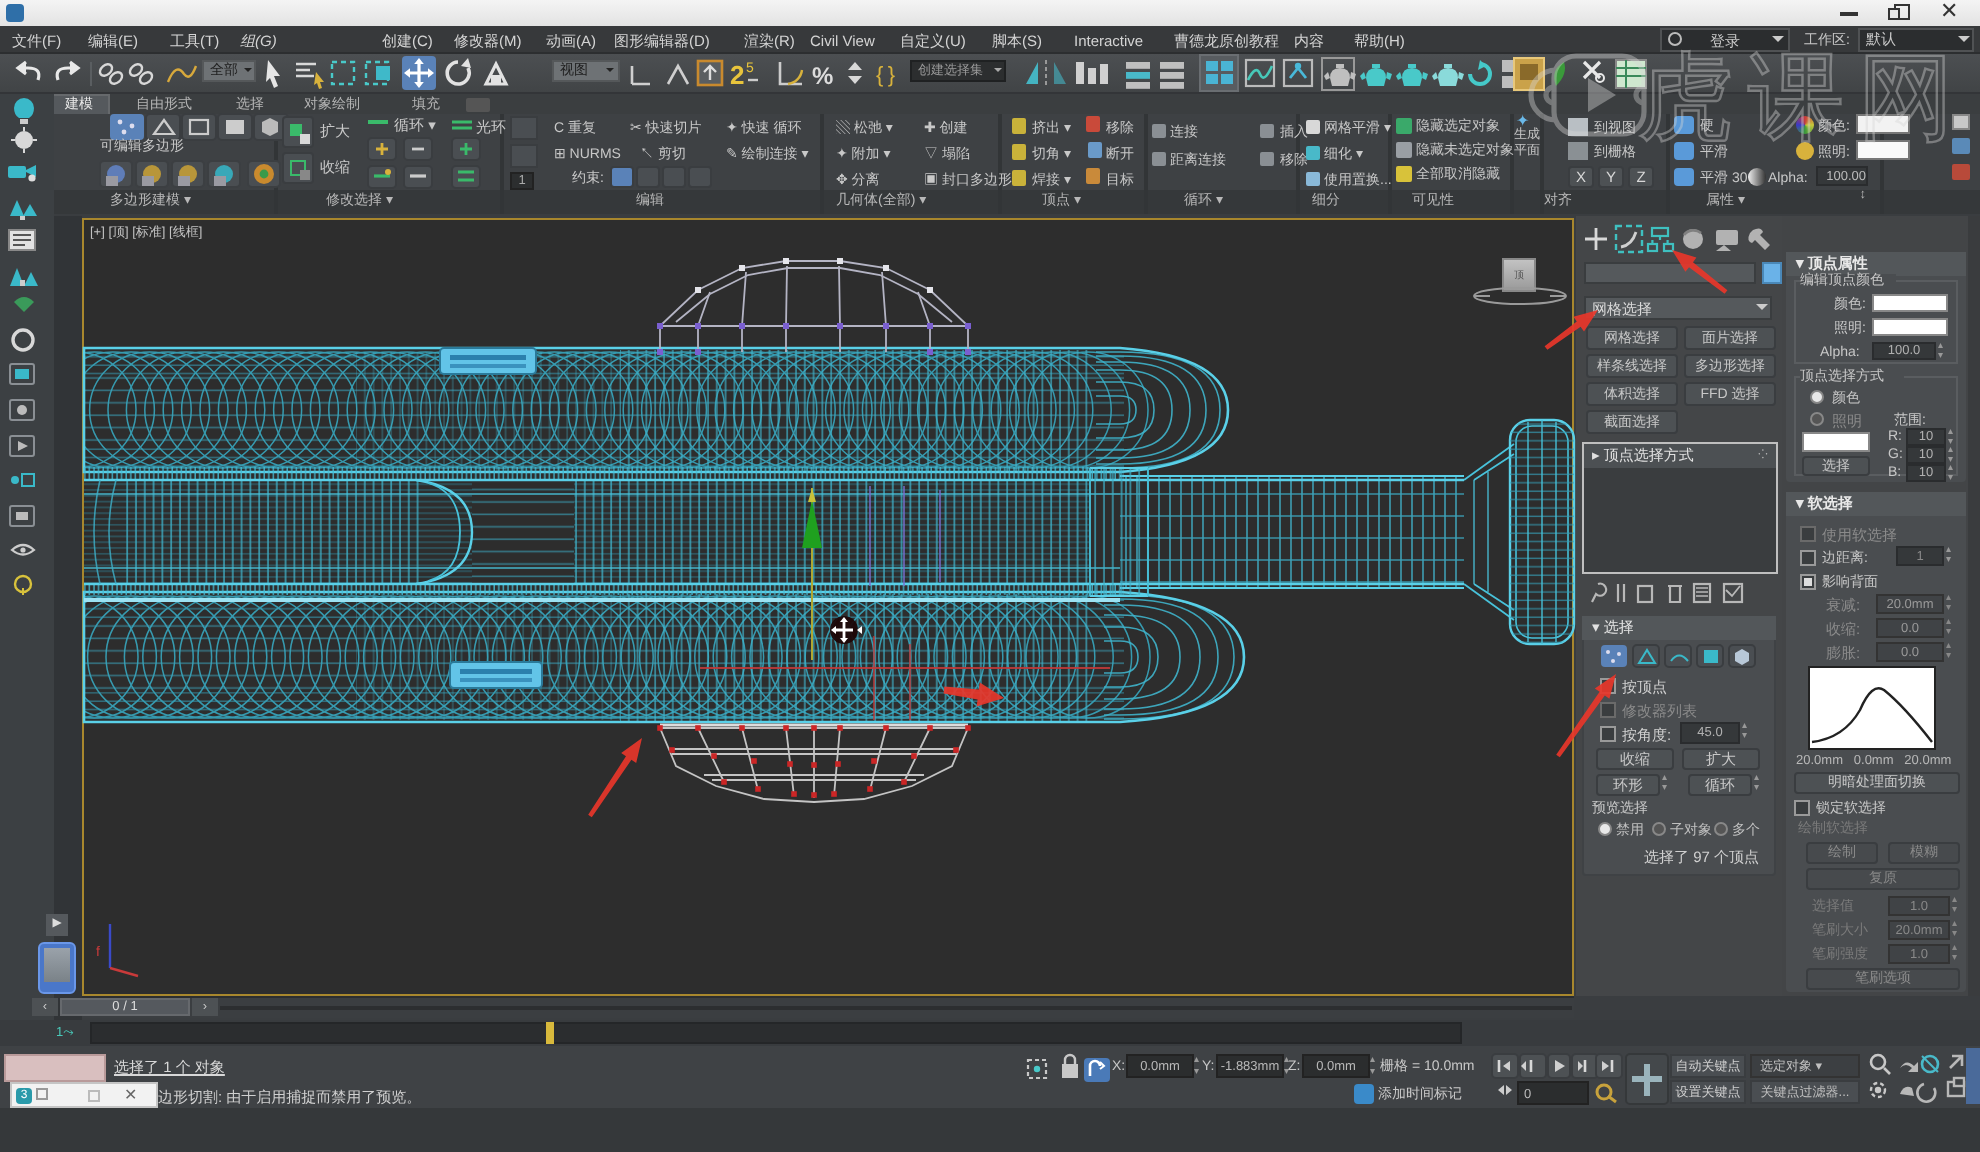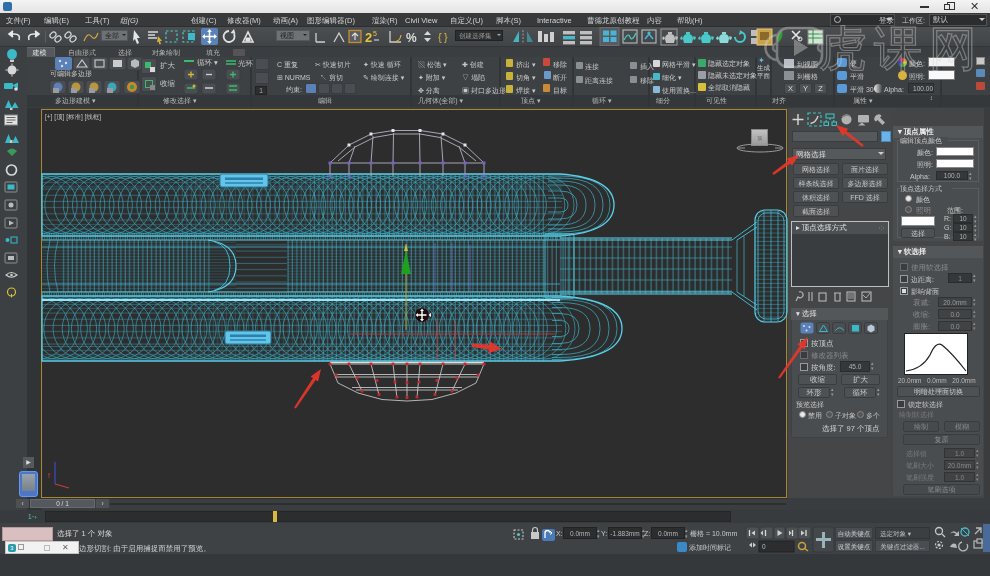--- a/index.html
+++ b/index.html
@@ -28,21 +28,21 @@
 <div style="left:372px;top:16px;height:9px;color:#d4d4d4;font-size:7.5px;line-height:9px;">渲染(R)</div>
 <div style="left:405px;top:16px;height:9px;color:#d4d4d4;font-size:7.5px;line-height:9px;">Civil View</div>
 <div style="left:450px;top:16px;height:9px;color:#d4d4d4;font-size:7.5px;line-height:9px;">自定义(U)</div>
 <div style="left:496px;top:16px;height:9px;color:#d4d4d4;font-size:7.5px;line-height:9px;">脚本(S)</div>
 <div style="left:537px;top:16px;height:9px;color:#d4d4d4;font-size:7.5px;line-height:9px;">Interactive</div>
 <div style="left:587px;top:16px;height:9px;color:#d4d4d4;font-size:7.5px;line-height:9px;">曹德龙原创教程</div>
 <div style="left:647px;top:16px;height:9px;color:#d4d4d4;font-size:7.5px;line-height:9px;">内容</div>
 <div style="left:677px;top:16px;height:9px;color:#d4d4d4;font-size:7.5px;line-height:9px;">帮助(H)</div>
 <div style="left:830px;top:14px;width:65px;height:12px;background:#2b2d2f;border:1px solid #505254;"></div>
 <div style="left:834px;top:16px;width:7px;height:7px;border:1px solid #bbb;border-radius:50%;"></div>
-<div style="left:879px;top:16px;width:30px;height:9px;color:#ccc;font-size:7.5px;line-height:9px;">登录</div>
+<div style="left:855px;top:16px;width:30px;height:9px;color:#ccc;font-size:7.5px;line-height:9px;">登录</div>
 <div style="left:886px;top:18px;width:0;height:0;border:3px solid transparent;border-top-color:#ccc;"></div>
 <div style="left:902px;top:16px;width:28px;height:9px;color:#c8c8c8;font-size:7px;line-height:9px;">工作区:</div>
 <div style="left:929px;top:14px;width:58px;height:12px;background:#2b2d2f;border:1px solid #505254;color:#c8c8c8;font-size:7.5px;line-height:10px;padding-left:3px;">默认</div>
 <div style="left:979px;top:18px;width:0;height:0;border:3px solid transparent;border-top-color:#ccc;"></div>
 <div style="left:0;top:27px;width:990px;height:20px;background:linear-gradient(#4c4f52,#414446);border-bottom:1px solid #333538;"></div>
 <svg style="left:0;top:27px;" width="990" height="20" viewBox="0 0 990 20">
       <g stroke="#e8e8e8" stroke-width="1.6" fill="none">
         <path d="M19 13 q2 -6 -5 -6 l-4 0"></path>
         <path d="M13 4 l-4 3 4 3" fill="#e8e8e8"></path>
         <path d="M29 13 q-2 -6 5 -6 l4 0"></path>
@@ -705,21 +705,21 @@
 <div style="left:16px;top:499px;width:13px;height:9px;background:#4d5154;color:#ccc;font-size:6.5px;line-height:9px;text-align:center;">‹</div>
 <div style="left:30px;top:499px;width:65px;height:9px;background:#55595e;border:1px solid #66696d;color:#ddd;font-size:6.5px;line-height:8px;text-align:center;">0 / 1</div>
 <div style="left:96px;top:499px;width:13px;height:9px;background:#4d5154;color:#ccc;font-size:6.5px;line-height:9px;text-align:center;">›</div>
 <div style="left:110px;top:503px;width:676px;height:2px;background:#2c2e30;"></div>
 <div style="left:0;top:510px;width:990px;height:13px;background:#383b3e;"></div>
 <div style="left:28px;top:512px;width:12px;height:9px;color:#49c9b9;font-size:6.5px;line-height:9px;">1⤳</div>
 <div style="left:45px;top:511px;width:686px;height:11px;background:#2b2d2f;border:1px solid #242628;"></div>
 <div style="left:273px;top:511px;width:4px;height:11px;background:#d8b93c;"></div>
 <div style="left:0;top:523px;width:990px;height:31px;background:#3f4245;"></div>
 <div style="left:0;top:554px;width:990px;height:22px;background:#35383a;"></div>
-<div style="left:57px;top:529px;width:120px;height:9px;color:#d8d8d8;font-size:7.5px;line-height:9px;">选择了 1 个 对象</div>
+<div style="left:57px;top:529px;width:120px;height:9px;color:#d8d8d8;font-size:7.5px;line-height:9px;text-decoration:underline;">选择了 1 个 对象</div>
 <div style="left:79px;top:544px;width:220px;height:9px;color:#d0d0d0;font-size:7.5px;line-height:9px;">边形切割: 由于启用捕捉而禁用了预览。</div>
 <div style="left:2px;top:527px;width:51px;height:14px;background:#d9bfbf;border:1px solid #b99a9a;"></div>
 <div style="left:5px;top:541px;width:74px;height:13px;background:#f2f2f2;border:1px solid #c5c5c5;"></div>
 <div style="left:8px;top:544px;width:8px;height:8px;background:#2a9aaa;border-radius:2px;color:#fff;font-size:6px;line-height:8px;text-align:center;">3</div>
 <div style="left:18px;top:544px;width:6px;height:6px;border:1px solid #999;"></div>
 <div style="left:44px;top:545px;width:6px;height:6px;border:1px solid #bbb;"></div>
 <div style="left:62px;top:543px;width:9px;height:9px;color:#666;font-size:8px;line-height:9px;">✕</div>
 <svg style="left:508px;top:526px;" width="250" height="28" viewBox="0 0 250 28">
       <g stroke="#c8c8c8" stroke-width="1.1" fill="none">
         <rect x="6" y="4" width="9" height="9" stroke-dasharray="2 1.5"></rect>

